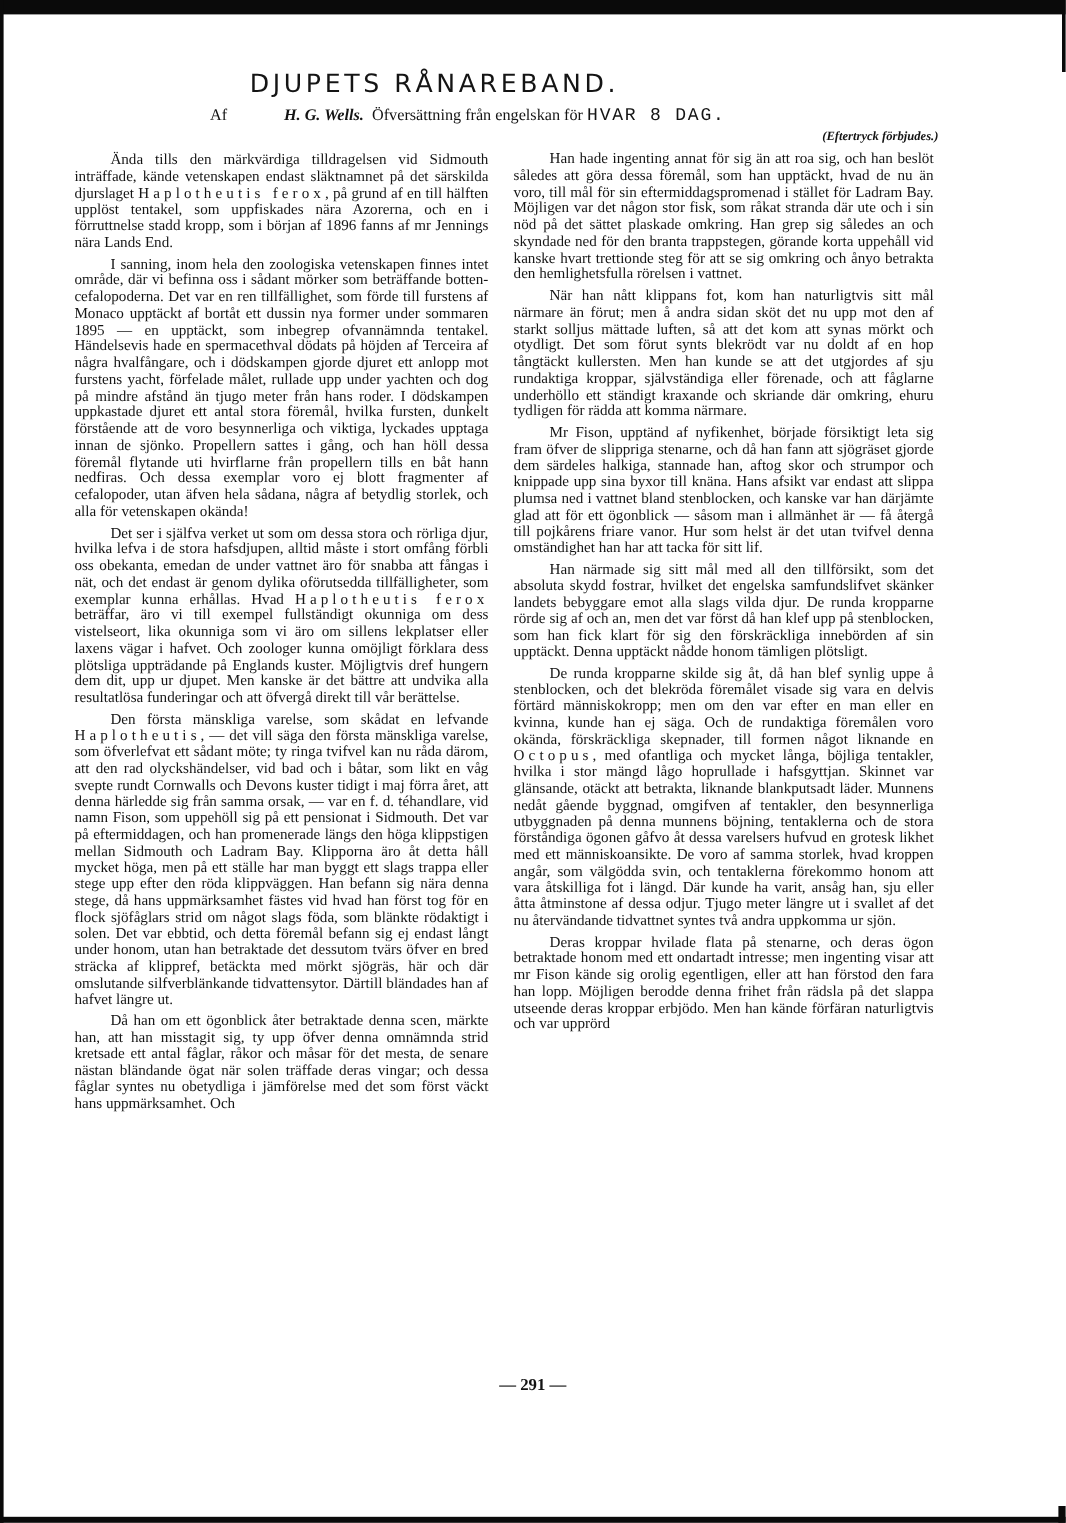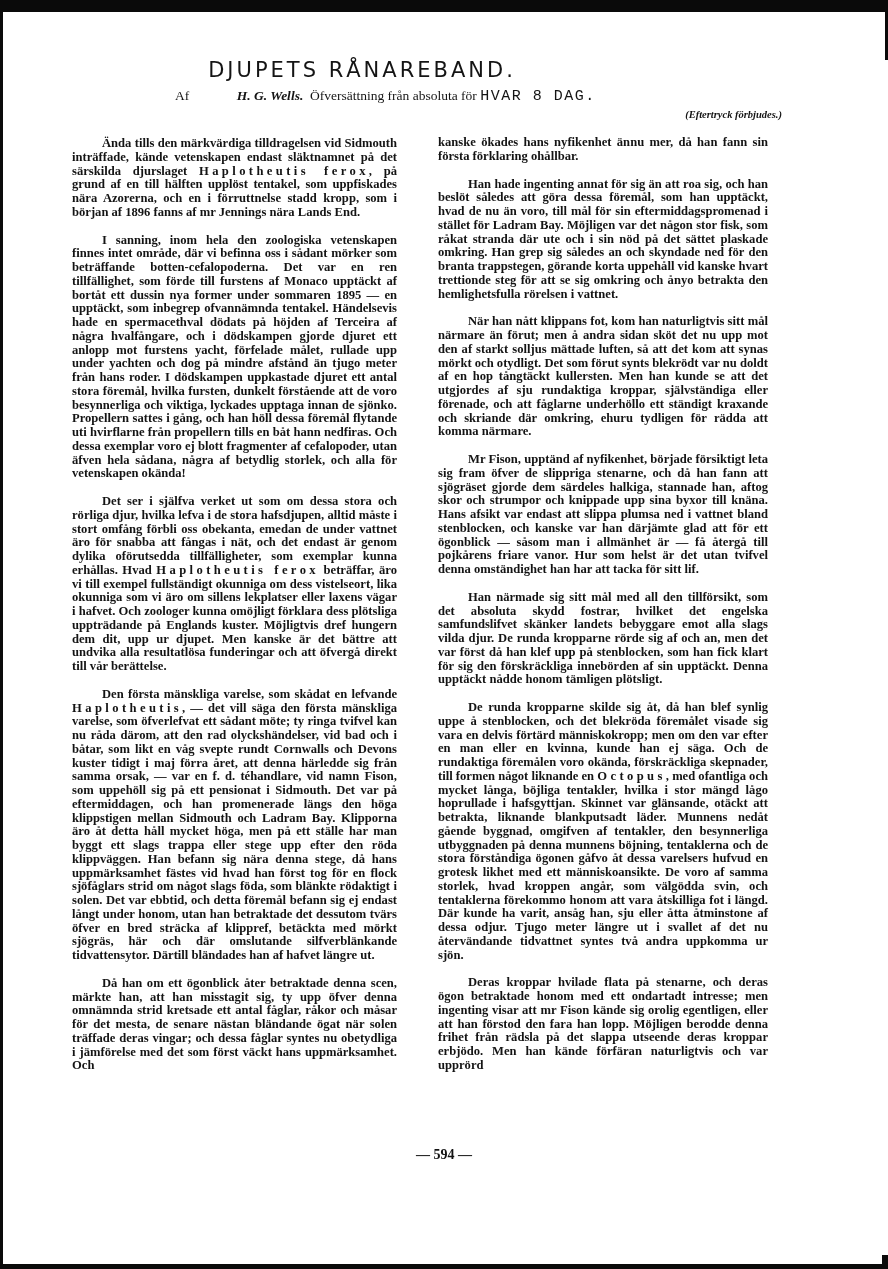--- a/index.html
+++ b/index.html
@@ -31,21 +31,21 @@
     text-align: right;
   }
 
   .col {
     position: absolute; top: 123px;
     font-family: "Liberation Serif", serif;
     font-size: 12.6px; line-height: 13.75px; text-align: justify;
   }
   .col.left { left: 58px; width: 353px; }
   .col.right { left: 424px; width: 358px; top: 122px; }
-  .col p { margin: 14px; text-indent: 30px; font-weight: bold; }
+  .col p { margin: 4px; text-indent: 30px; }
   .col p.noindent { text-indent: 0; }
   .sp { letter-spacing: 3.4px; }
 
   .folio {
     position: absolute; left: 0; width: 888px; top: 1147px; text-align: center;
     font-family: "Liberation Serif", serif; font-size: 14px; font-weight: bold;
   }
 </style>
 </head>
 <body>
@@ -54,37 +54,36 @@
 <div class="scan-left"></div>
 <div class="scan-right"></div>
 <div class="scan-bottom"></div>
 <div class="scan-corner"></div>
 
 <h1 class="title">DJUPETS RÅNAREBAND.</h1>
 
 <div class="byline">
   <span>Af</span>
   <span class="author">H. G. Wells.</span>
-  &nbsp;<span>Öfversättning från absoluta för</span>
+  &nbsp;<span>Öfversättning från engelskan för</span>
   <span class="mag">HVAR 8 DAG.</span>
 </div>
 
 <div class="notice">(Eftertryck förbjudes.)</div>
 
 <div class="col left">
   <p><span>Ända tills den märkvärdiga tilldragelsen vid Sidmouth inträffade, kände vetenskapen endast släktnamnet på det särskilda djurslaget </span><span class="sp">Haplotheutis ferox</span><span>, på grund af en till hälften upplöst tentakel, som uppfiskades nära Azorerna, och en i förruttnelse stadd kropp, som i början af 1896 fanns af mr Jennings nära Lands End.</span></p>
   <p><span>I sanning, inom hela den zoologiska vetenskapen finnes intet område, där vi befinna oss i sådant mörker som beträffande botten-cefalopoderna. Det var en ren tillfällighet, som förde till furstens af Monaco upptäckt af bortåt ett dussin nya former under sommaren 1895 — en upptäckt, som inbegrep ofvannämnda tentakel. Händelsevis hade en spermacethval dödats på höjden af Terceira af några hvalfångare, och i dödskampen gjorde djuret ett anlopp mot furstens yacht, förfelade målet, rullade upp under yachten och dog på mindre afstånd än tjugo meter från hans roder. I dödskampen uppkastade djuret ett antal stora föremål, hvilka fursten, dunkelt förstående att de voro besynnerliga och viktiga, lyckades upptaga innan de sjönko. Propellern sattes i gång, och han höll dessa föremål flytande uti hvirflarne från propellern tills en båt hann nedfiras. Och dessa exemplar voro ej blott fragmenter af cefalopoder, utan äfven hela sådana, några af betydlig storlek, och alla för vetenskapen okända!</span></p>
   <p><span>Det ser i själfva verket ut som om dessa stora och rörliga djur, hvilka lefva i de stora hafsdjupen, alltid måste i stort omfång förbli oss obekanta, emedan de under vattnet äro för snabba att fångas i nät, och det endast är genom dylika oförutsedda tillfälligheter, som exemplar kunna erhållas. Hvad </span><span class="sp">Haplotheutis ferox</span><span> beträffar, äro vi till exempel fullständigt okunniga om dess vistelseort, lika okunniga som vi äro om sillens lekplatser eller laxens vägar i hafvet. Och zoologer kunna omöjligt förklara dess plötsliga uppträdande på Englands kuster. Möjligtvis dref hungern dem dit, upp ur djupet. Men kanske är det bättre att undvika alla resultatlösa funderingar och att öfvergå direkt till vår berättelse.</span></p>
   <p><span>Den första mänskliga varelse, som skådat en lefvande </span><span class="sp">Haplotheutis</span><span>, — det vill säga den första mänskliga varelse, som öfverlefvat ett sådant möte; ty ringa tvifvel kan nu råda därom, att den rad olyckshändelser, vid bad och i båtar, som likt en våg svepte rundt Cornwalls och Devons kuster tidigt i maj förra året, att denna härledde sig från samma orsak, — var en f. d. téhandlare, vid namn Fison, som uppehöll sig på ett pensionat i Sidmouth. Det var på eftermiddagen, och han promenerade längs den höga klippstigen mellan Sidmouth och Ladram Bay. Klipporna äro åt detta håll mycket höga, men på ett ställe har man byggt ett slags trappa eller stege upp efter den röda klippväggen. Han befann sig nära denna stege, då hans uppmärksamhet fästes vid hvad han först tog för en flock sjöfåglars strid om något slags föda, som blänkte rödaktigt i solen. Det var ebbtid, och detta föremål befann sig ej endast långt under honom, utan han betraktade det dessutom tvärs öfver en bred sträcka af klippref, betäckta med mörkt sjögräs, här och där omslutande silfverblänkande tidvattensytor. Därtill bländades han af hafvet längre ut.</span></p>
   <p><span>Då han om ett ögonblick åter betraktade denna scen, märkte han, att han misstagit sig, ty upp öfver denna omnämnda strid kretsade ett antal fåglar, råkor och måsar för det mesta, de senare nästan bländande ögat när solen träffade deras vingar; och dessa fåglar syntes nu obetydliga i jämförelse med det som först väckt hans uppmärksamhet. Och</span></p>
 </div>
 
 <div class="col right">
-  <p class="noindent"><span>kanske ökades hans nyfikenhet ännu mer, då han fann sin första förklaring ohållbar.</span></p>
   <p><span>Han hade ingenting annat för sig än att roa sig, och han beslöt således att göra dessa föremål, som han upptäckt, hvad de nu än voro, till mål för sin eftermiddagspromenad i stället för Ladram Bay. Möjligen var det någon stor fisk, som råkat stranda där ute och i sin nöd på det sättet plaskade omkring. Han grep sig således an och skyndade ned för den branta trappstegen, görande korta uppehåll vid kanske hvart trettionde steg för att se sig omkring och ånyo betrakta den hemlighetsfulla rörelsen i vattnet.</span></p>
   <p><span>När han nått klippans fot, kom han naturligtvis sitt mål närmare än förut; men å andra sidan sköt det nu upp mot den af starkt solljus mättade luften, så att det kom att synas mörkt och otydligt. Det som förut synts blekrödt var nu doldt af en hop tångtäckt kullersten. Men han kunde se att det utgjordes af sju rundaktiga kroppar, självständiga eller förenade, och att fåglarne underhöllo ett ständigt kraxande och skriande där omkring, ehuru tydligen för rädda att komma närmare.</span></p>
   <p><span>Mr Fison, upptänd af nyfikenhet, började försiktigt leta sig fram öfver de slippriga stenarne, och då han fann att sjögräset gjorde dem särdeles halkiga, stannade han, aftog skor och strumpor och knippade upp sina byxor till knäna. Hans afsikt var endast att slippa plumsa ned i vattnet bland stenblocken, och kanske var han därjämte glad att för ett ögonblick — såsom man i allmänhet är — få återgå till pojkårens friare vanor. Hur som helst är det utan tvifvel denna omständighet han har att tacka för sitt lif.</span></p>
   <p><span>Han närmade sig sitt mål med all den tillförsikt, som det absoluta skydd fostrar, hvilket det engelska samfundslifvet skänker landets bebyggare emot alla slags vilda djur. De runda kropparne rörde sig af och an, men det var först då han klef upp på stenblocken, som han fick klart för sig den förskräckliga innebörden af sin upptäckt. Denna upptäckt nådde honom tämligen plötsligt.</span></p>
   <p><span>De runda kropparne skilde sig åt, då han blef synlig uppe å stenblocken, och det blekröda föremålet visade sig vara en delvis förtärd människokropp; men om den var efter en man eller en kvinna, kunde han ej säga. Och de rundaktiga föremålen voro okända, förskräckliga skepnader, till formen något liknande en </span><span class="sp">Octopus</span><span>, med ofantliga och mycket långa, böjliga tentakler, hvilka i stor mängd lågo hoprullade i hafsgyttjan. Skinnet var glänsande, otäckt att betrakta, liknande blankputsadt läder. Munnens nedåt gående byggnad, omgifven af tentakler, den besynnerliga utbyggnaden på denna munnens böjning, tentaklerna och de stora förståndiga ögonen gåfvo åt dessa varelsers hufvud en grotesk likhet med ett människoansikte. De voro af samma storlek, hvad kroppen angår, som välgödda svin, och tentaklerna förekommo honom att vara åtskilliga fot i längd. Där kunde ha varit, ansåg han, sju eller åtta åtminstone af dessa odjur. Tjugo meter längre ut i svallet af det nu återvändande tidvattnet syntes två andra uppkomma ur sjön.</span></p>
   <p><span>Deras kroppar hvilade flata på stenarne, och deras ögon betraktade honom med ett ondartadt intresse; men ingenting visar att mr Fison kände sig orolig egentligen, eller att han förstod den fara han lopp. Möjligen berodde denna frihet från rädsla på det slappa utseende deras kroppar erbjödo. Men han kände förfäran naturligtvis och var upprörd</span></p>
 </div>
 
-<div class="folio">— 594 —</div>
+<div class="folio">— 291 —</div>
 
 </body></html>

